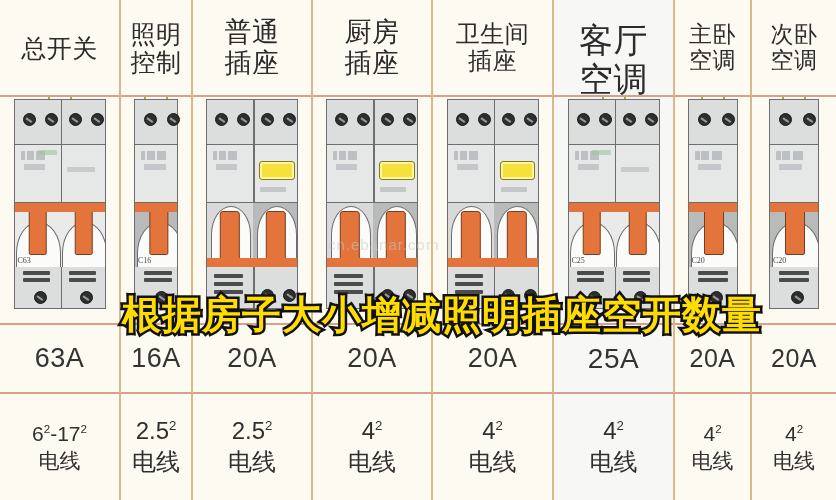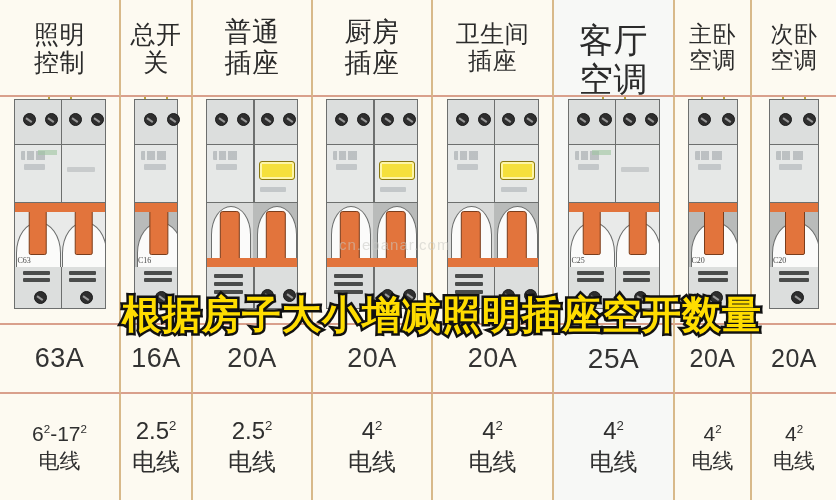--- a/index.html
+++ b/index.html
@@ -150,40 +150,40 @@
     display:inline-block;
     font-size:39px;font-weight:bold;
     color:#ffdd00;
     letter-spacing:1px;
     -webkit-text-stroke:5px #111;
     paint-order:stroke fill;
     font-family:Liberation Sans, sans-serif;
     margin-left:48px;
   }
   .wm{
-    position:absolute;left:339px;top:236px;
+    position:absolute;left:328px;top:236px;
     font-size:15px;color:#c9c9c4;opacity:.55;letter-spacing:1px;
     z-index:30;pointer-events:none;font-family:"Liberation Sans",sans-serif;
   }
 </style>
 </head>
 <body>
 
 <div id="sheet">
 
   <div class="grid" id="grid">
       <div class="cell">
+        <div class="hd s1">
+          <span class="l">总开关</span>
+        </div>
+      </div>
+      <div class="cell">
         <div class="hd s2">
           <span class="l">照明</span>
           <span class="l">控制</span>
-        </div>
-      </div>
-      <div class="cell">
-        <div class="hd s1">
-          <span class="l">总开关</span>
         </div>
       </div>
       <div class="cell">
         <div class="hd s3">
           <span class="l">普通</span>
           <span class="l">插座</span>
         </div>
       </div>
       <div class="cell">
         <div class="hd s3">

